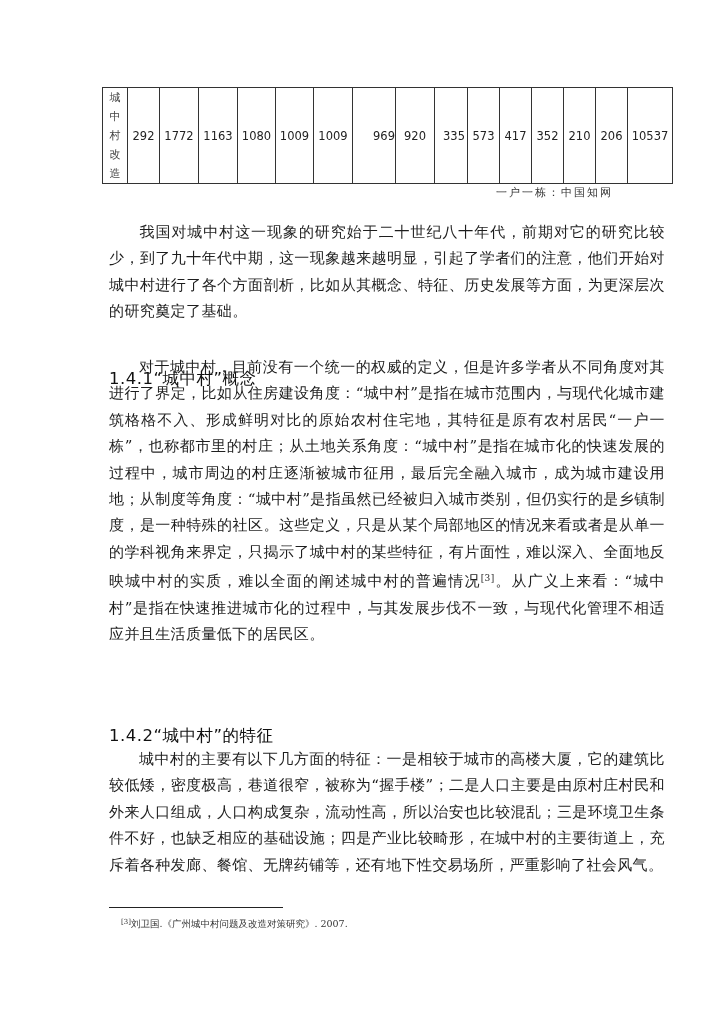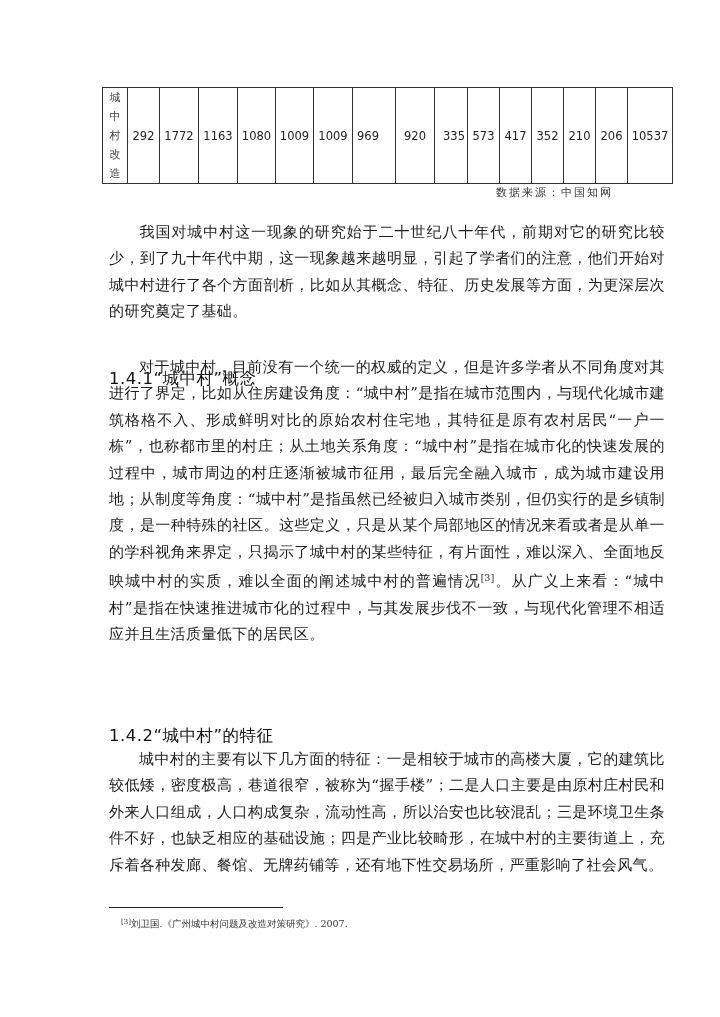--- a/index.html
+++ b/index.html
@@ -39,34 +39,34 @@
         <div>村</div>
         <div>改</div>
         <div>造</div>
       </td>
       <td style="width:31px">292</td>
       <td style="width:38px">1772</td>
       <td style="width:38px">1163</td>
       <td style="width:37px">1080</td>
       <td style="width:37px">1009</td>
       <td style="width:38px">1009</td>
-      <td style="width:38px; text-align:left; padding-left:4px;">969</td>
+      <td style="width:38px; text-align:right; padding-left:4px;">969</td>
       <td style="width:38px">920</td>
       <td style="width:30px; text-align:right; padding-right:2px;">335</td>
       <td style="width:31px">573</td>
       <td style="width:31px">417</td>
       <td style="width:31px">352</td>
       <td style="width:31px">210</td>
       <td style="width:31px">206</td>
       <td style="width:44px">10537</td>
     </tr>
   </tbody>
     </table>
 
-  <div class="source">数据来源：中国知网</div>
+  <div class="source">一户一栋：中国知网</div>
 
   <div class="para" style="top:206px;margin-top:13px;"><span class="ind"></span><span>我国对城中村这一现象的研究始于二十世纪八十年代，前期对它的研究比较少，到了九十年代中期，这一现象越来越明显，引起了学者们的注意，他们开始对城中村进行了各个方面剖析，比如从其概念、特征、历史发展等方面，为更深层次的研究奠定了基础。</span></div>
 
   <div class="heading" style="top:320px;">1.4.1“城中村”概念</div>
 
   <div class="para" style="top:354px;"><span class="ind"></span><span>对于城中村，目前没有一个统一的权威的定义，但是许多学者从不同角度对其进行了界定，比如从住房建设角度：“城中村”是指在城市范围内，与现代化城市建筑格格不入、形成鲜明对比的原始农村住宅地，其特征是原有农村居民“一户一栋”，也称都市里的村庄；从土地关系角度：“城中村”是指在城市化的快速发展的过程中，城市周边的村庄逐渐被城市征用，最后完全融入城市，成为城市建设用地；从制度等角度：“城中村”是指虽然已经被归入城市类别，但仍实行的是乡镇制度，是一种特殊的社区。这些定义，只是从某个局部地区的情况来看或者是从单一的学科视角来界定，只揭示了城中村的某些特征，有片面性，难以深入、全面地反映城中村的实质，难以全面的阐述城中村的普遍情况</span><sup>[3]</sup><span>。从广义上来看：“城中村”是指在快速推进城市化的过程中，与其发展步伐不一致，与现代化管理不相适应并且生活质量低下的居民区。</span></div>
 
   <div class="heading" style="top:677px;">1.4.2“城中村”的特征</div>
 
   <div class="para" style="top:746px;"><span class="ind"></span><span>城中村的主要有以下几方面的特征：一是相较于城市的高楼大厦，它的建筑比较低矮，密度极高，巷道很窄，被称为“握手楼”；二是人口主要是由原村庄村民和外来人口组成，人口构成复杂，流动性高，所以治安也比较混乱；三是环境卫生条件不好，也缺乏相应的基础设施；四是产业比较畸形，在城中村的主要街道上，充斥着各种发廊、餐馆、无牌药铺等，还有地下性交易场所，严重影响了社会风气。</span></div>

